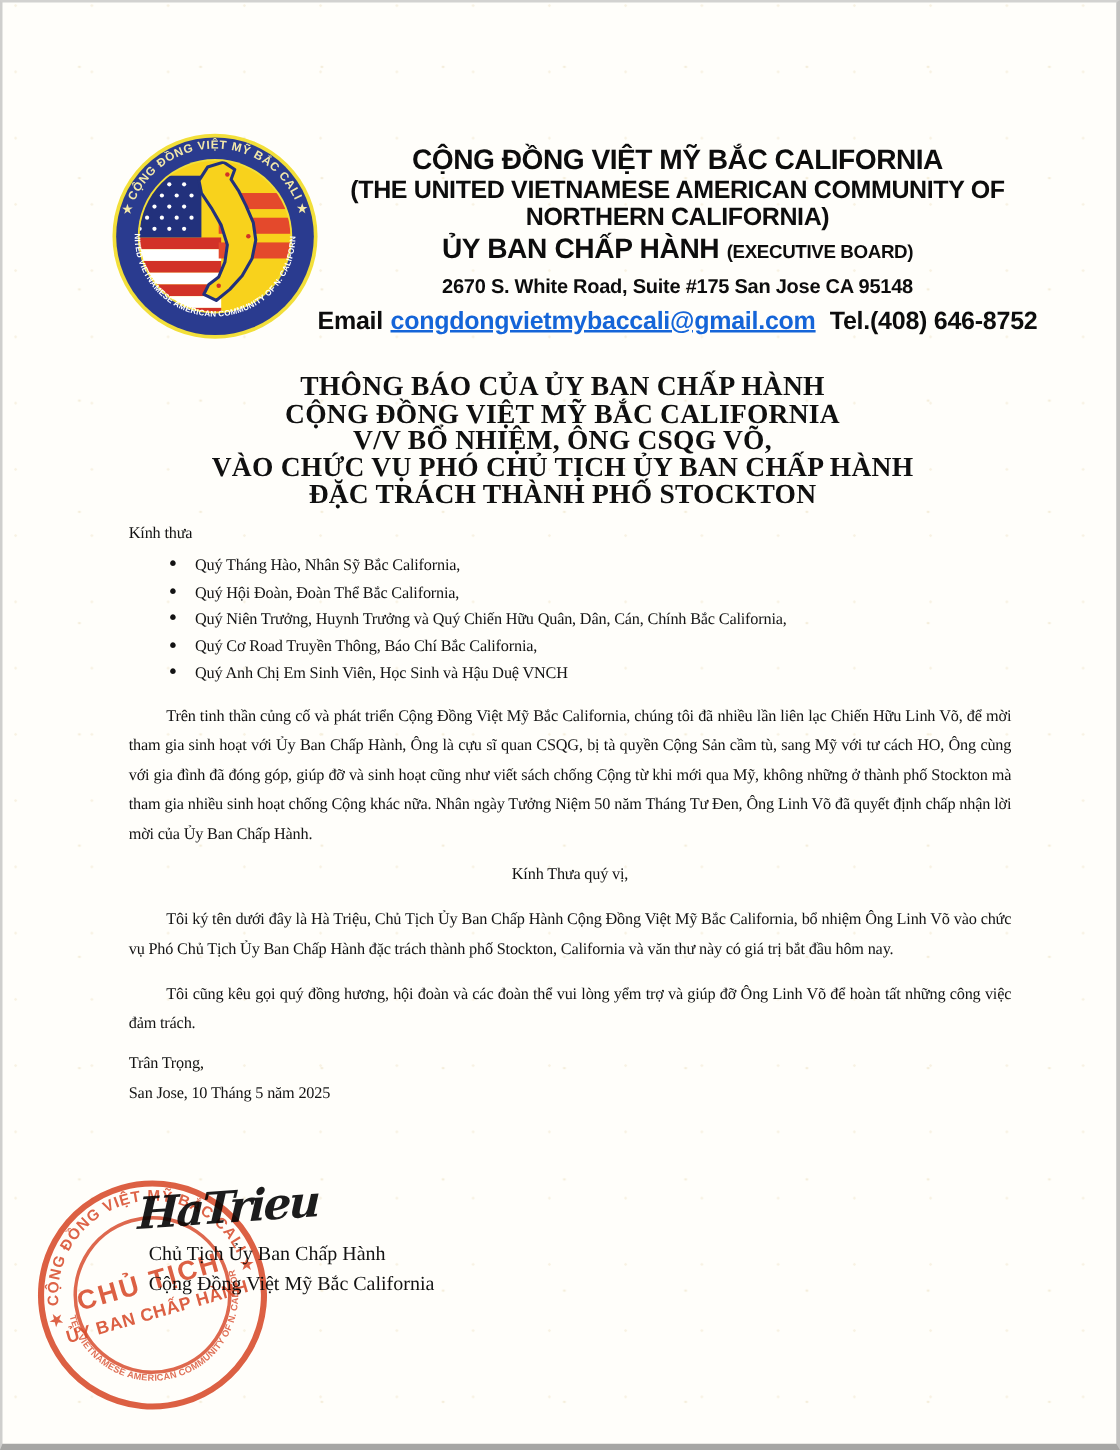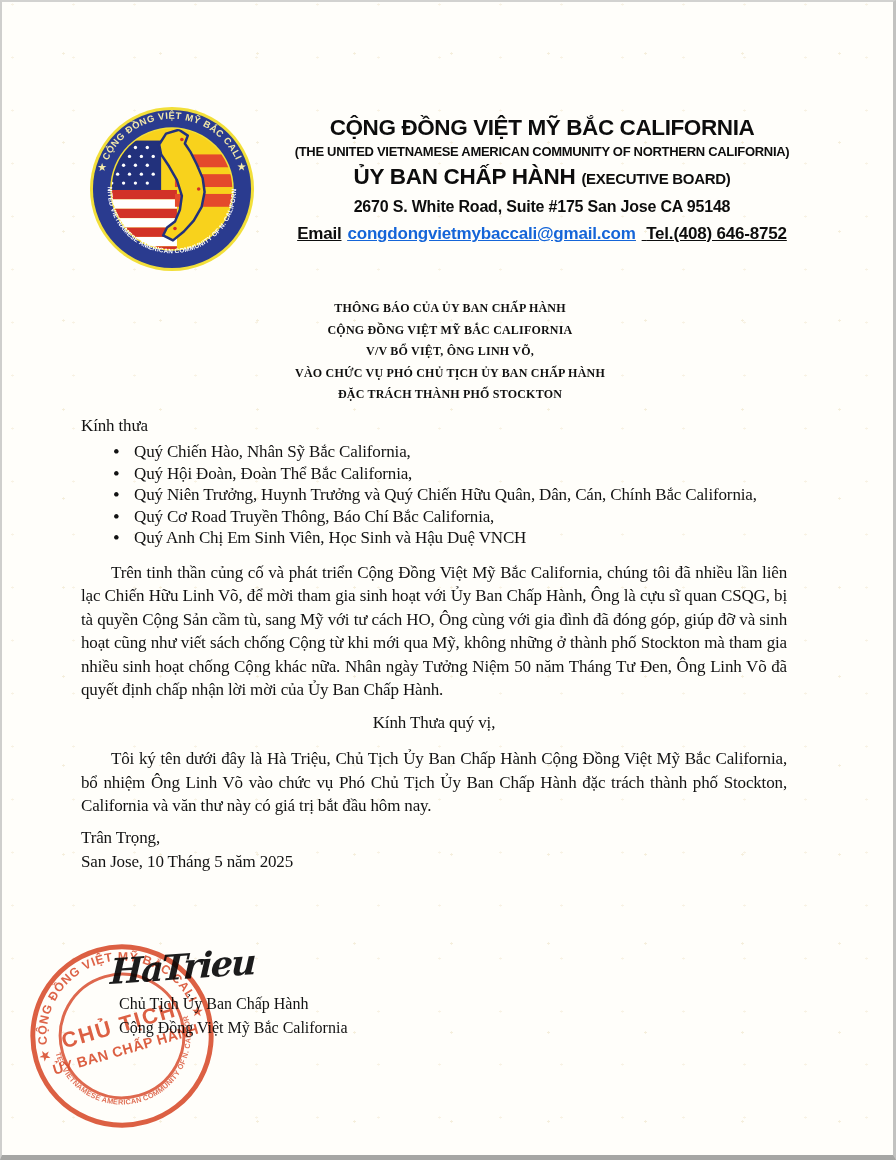--- a/index.html
+++ b/index.html
@@ -22,39 +22,39 @@
   }
   
   .logo { position:absolute; left:84px; top:103px; width:172px; height:168px; }
   .header-text {
     position:absolute; left:250px; top:112px; width:580px;
     text-align:center;
     font-family:"Liberation Sans", sans-serif;
     font-weight:bold; color:#0d0d0d;
   }
   .h-line1 { font-size:22.5px; line-height:27px; letter-spacing:-0.4px; }
-  .h-line2 { font-size:13px;   line-height:22px; letter-spacing:-0.3px; }
+  .h-line2 { font-size:20px;   line-height:22px; letter-spacing:-0.3px; }
   .h-line3 { font-size:22.5px; line-height:28px; letter-spacing:-0.3px; }
   .h-line3 .small { font-size:15px; }
   .h-line4 { font-size:16px;   line-height:27px; letter-spacing:-0.2px; }
-  .h-line5 { font-size:17px;   line-height:28px; letter-spacing:-0.2px;text-decoration:underline; }
+  .h-line5 { font-size:20px;   line-height:28px; letter-spacing:-0.2px; }
   .email-link { color:#1565d8; text-decoration:underline; cursor:pointer; margin:0 6px 0 6px; }
   
   .title-block {
     position:absolute; left:95px; top:296px; width:706px;
     text-align:center;
     font-family:"Liberation Serif", serif;
-    font-weight:bold; font-size:12px; line-height:21.5px;
+    font-weight:bold; font-size:22px; line-height:21.5px;
     letter-spacing:0.2px; color:#101010;
   }
   
   .body-block {
-    position:absolute; left:79px; top:412px; width:706px;
+    position:absolute; left:101px; top:412px; width:706px;
     font-family:"Liberation Serif", serif;
-    font-size:17px; letter-spacing:-0.15px; color:#131313;
+    font-size:13px; letter-spacing:-0.15px; color:#131313;
   }
   .kinh-thua { line-height:24px; }
   ul.recipients { margin:3px 0 0; padding:0 0 0 53px; list-style:none; }
   ul.recipients li { position:relative; line-height:21.5px; }
   ul.recipients li::before { content:"\2022"; position:absolute; left:-21px; top:0; font-size:19px; }
   p.par { margin:12px 0 0; text-align:justify; text-indent:30px; line-height:23.6px; }
   .ktqv { margin-top:9px; line-height:24px;text-align:center; }
   .closing1 { margin-top:8px; line-height:24px; }
   .closing2 { line-height:24px; }
   
@@ -158,37 +158,38 @@
     <div class="h-line4">2670 S. White Road, Suite #175 San Jose CA 95148</div>
     <div class="h-line5">
       <span>Email</span><a class="email-link">congdongvietmybaccali@gmail.com</a>
       <span>Tel.(408) 646-8752</span>
     </div>
   </div>
 
   <div class="title-block">
     <div>THÔNG BÁO CỦA ỦY BAN CHẤP HÀNH</div>
     <div>CỘNG ĐỒNG VIỆT MỸ BẮC CALIFORNIA</div>
-    <div>V/V BỔ VIỆT, ÔNG LINH VÕ,</div>
+    <div>V/V BỔ NHIỆM, ÔNG CSQG VÕ,</div>
     <div>VÀO CHỨC VỤ PHÓ CHỦ TỊCH ỦY BAN CHẤP HÀNH</div>
     <div>ĐẶC TRÁCH THÀNH PHỐ STOCKTON</div>
   </div>
 
   <div class="body-block">
     <div class="kinh-thua">Kính thưa</div>
     <ul class="recipients">
-      <li>Quý Chiến Hào, Nhân Sỹ Bắc California,</li>
+      <li>Quý Tháng Hào, Nhân Sỹ Bắc California,</li>
       <li>Quý Hội Đoàn, Đoàn Thể Bắc California,</li>
       <li>Quý Niên Trưởng, Huynh Trưởng và Quý Chiến Hữu Quân, Dân, Cán, Chính Bắc California,</li>
       <li>Quý Cơ Road Truyền Thông, Báo Chí Bắc California,</li>
       <li>Quý Anh Chị Em Sinh Viên, Học Sinh và Hậu Duệ VNCH</li>
     </ul>
     <p class="par">Trên tinh thần củng cố và phát triển Cộng Đồng Việt Mỹ Bắc California, chúng tôi đã nhiều lần liên lạc Chiến Hữu Linh Võ, để mời tham gia sinh hoạt với Ủy Ban Chấp Hành, Ông là cựu sĩ quan CSQG, bị tà quyền Cộng Sản cầm tù, sang Mỹ với tư cách HO, Ông cùng với gia đình đã đóng góp, giúp đỡ và sinh hoạt cũng như viết sách chống Cộng từ khi mới qua Mỹ, không những ở thành phố Stockton mà tham gia nhiều sinh hoạt chống Cộng khác nữa. Nhân ngày Tưởng Niệm 50 năm Tháng Tư Đen, Ông Linh Võ đã quyết định chấp nhận lời mời của Ủy Ban Chấp Hành.</p>
     <div class="ktqv">Kính Thưa quý vị,</div>
     <p class="par">Tôi ký tên dưới đây là Hà Triệu, Chủ Tịch Ủy Ban Chấp Hành Cộng Đồng Việt Mỹ Bắc California, bổ nhiệm Ông Linh Võ vào chức vụ Phó Chủ Tịch Ủy Ban Chấp Hành đặc trách thành phố Stockton, California và văn thư này có giá trị bắt đầu hôm nay.</p>
+    <p class="par">Tôi cũng kêu gọi quý đồng hương, hội đoàn và các đoàn thể vui lòng yểm trợ và giúp đỡ Ông Linh Võ để hoàn tất những công việc đảm trách.</p>
     <div class="closing1">Trân Trọng,</div>
     <div class="closing2">San Jose, 10 Tháng 5 năm 2025</div>
   </div>
 
   <div class="sig-script">HaTrieu</div>
   <div class="sig-block">
     <div>Chủ Tịch Ủy Ban Chấp Hành</div>
     <div>Cộng Đồng Việt Mỹ Bắc California</div>
   </div>
 

